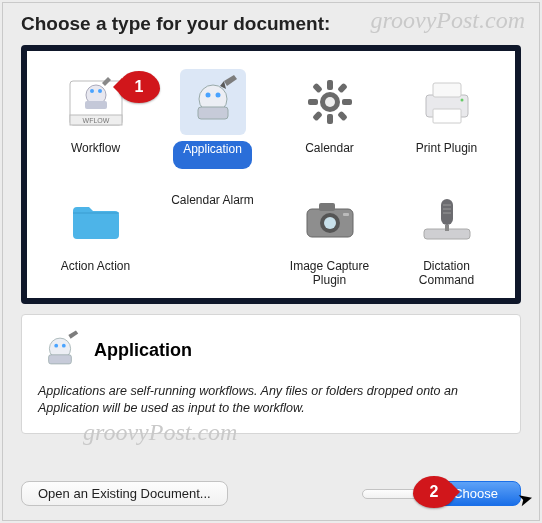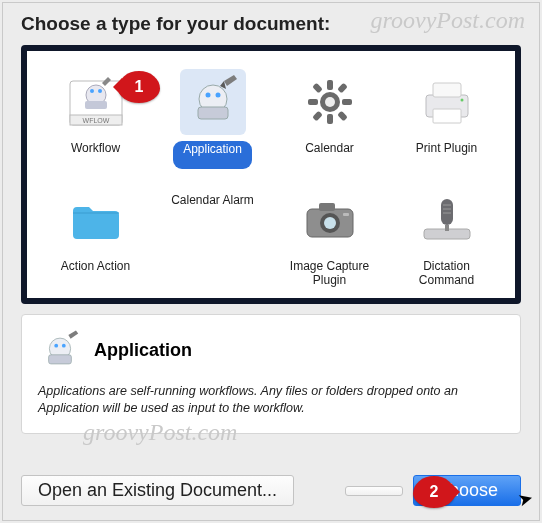--- a/index.html
+++ b/index.html
@@ -76,23 +76,23 @@
   .desc-title { font-size: 18px; font-weight: 600; }
   .desc-text { font-size: 12.5px; line-height: 1.35; color: #222; font-style: italic; }
   .button-bar {
     position: absolute;
     bottom: 14px; left: 18px; right: 18px;
     display: flex;
     justify-content: space-between;
     align-items: center;
   }
   .btn {
-    font-size: 18px;
+    font-size: 13px;
     padding: 4px 16px;
-    border-radius: 3px;
+    border-radius: 8px;
     border: 1px solid #c3c3c3;
     background: linear-gradient(#fdfdfd,#f1f1f1);
     cursor: pointer;
     color: #222;
   }
   .btn.primary {
     background: linear-gradient(#5ea2f7,#1a6fe8);
     border: 1px solid #1a6fe8;
     color: #fff;
     padding: 4px 22px;

